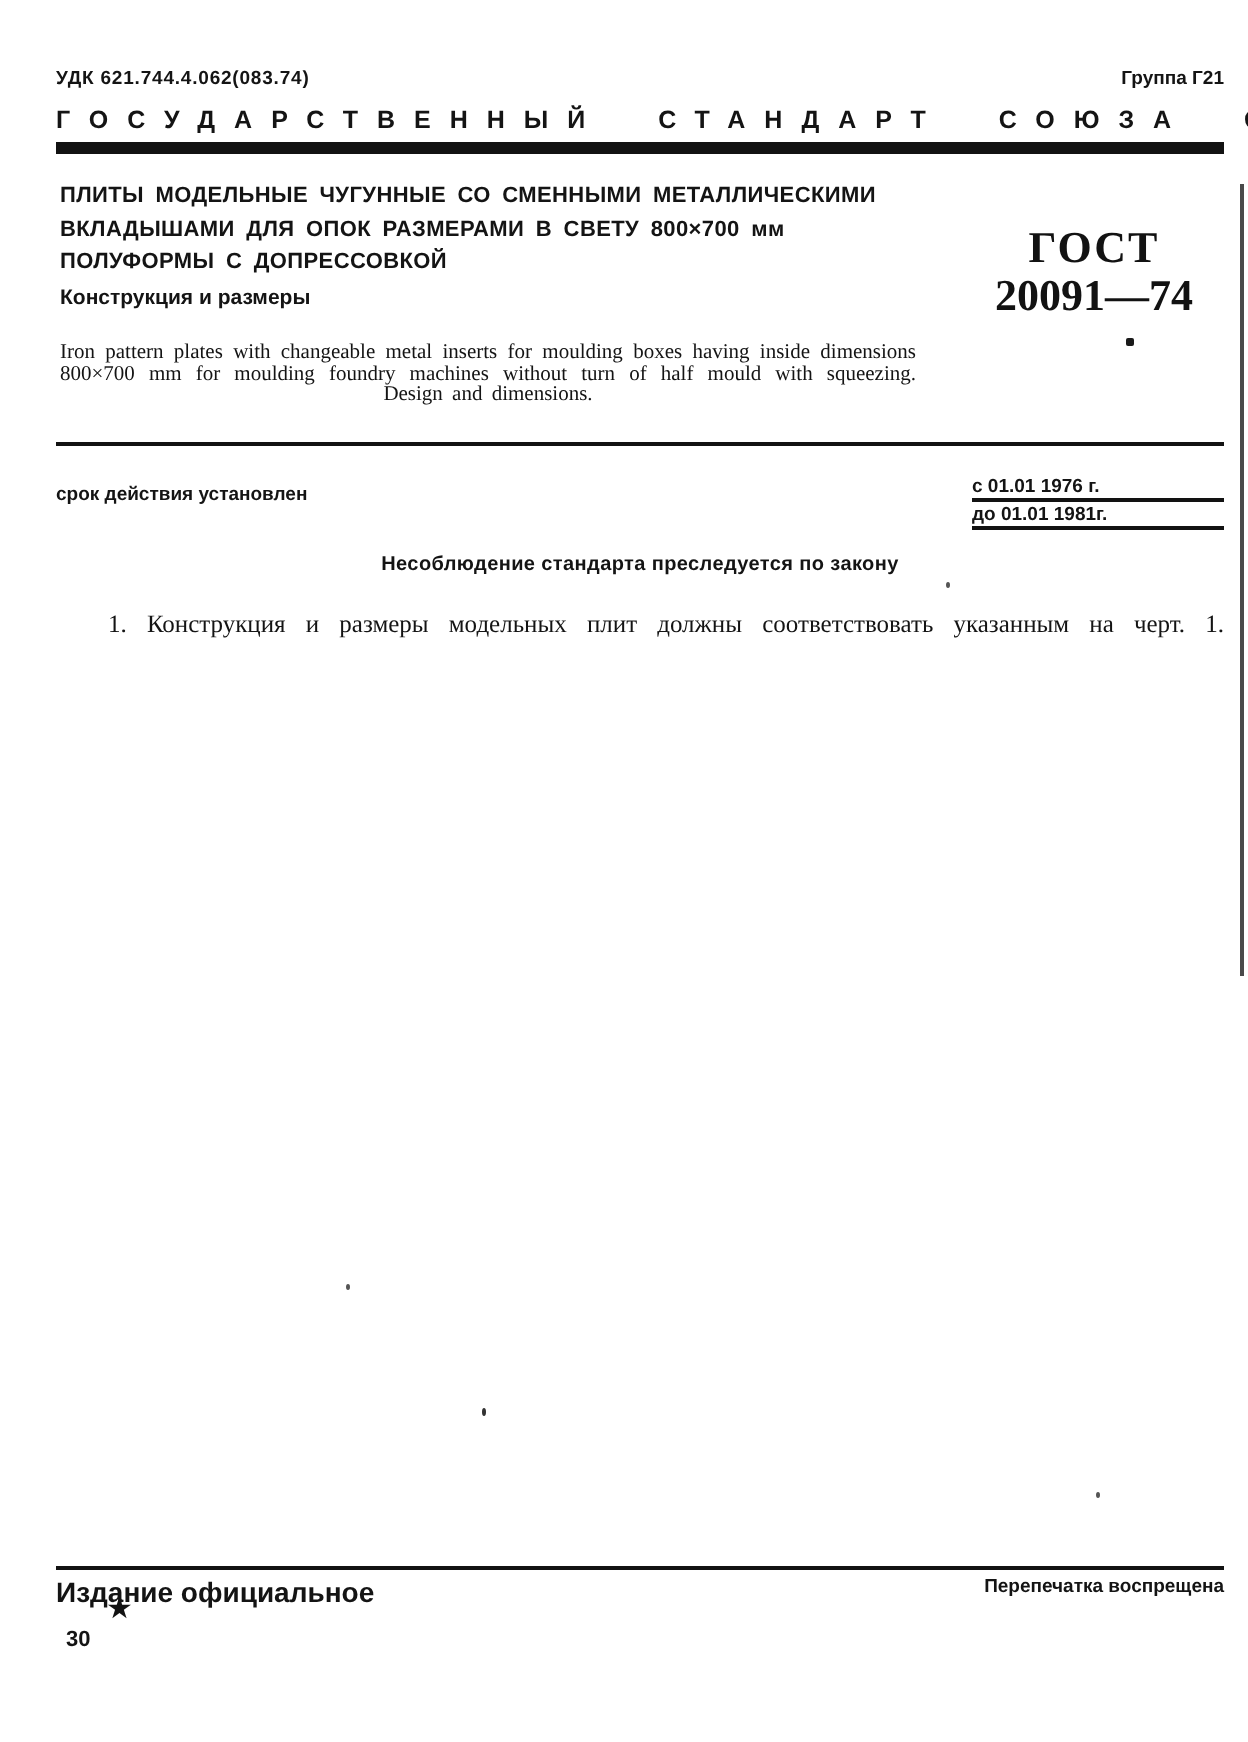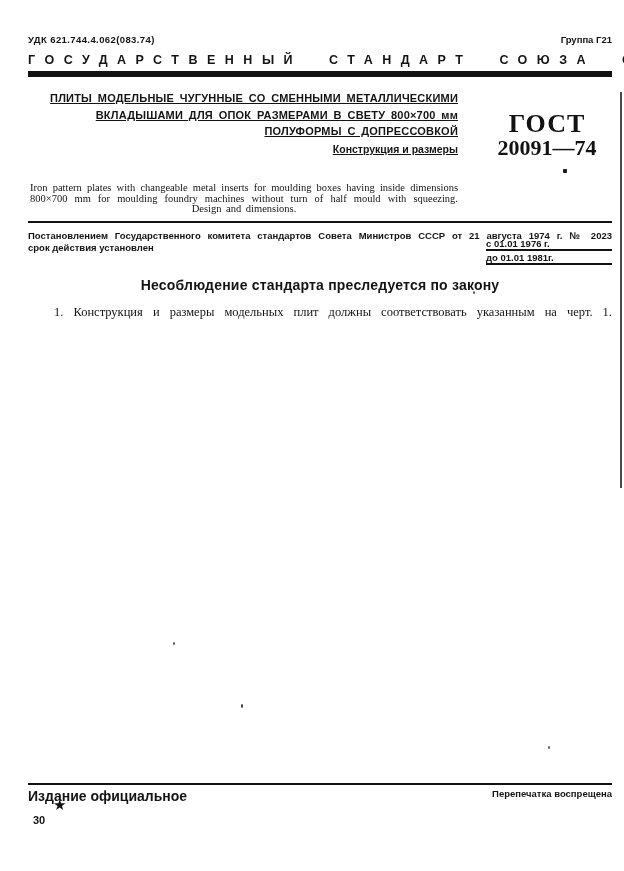--- a/index.html
+++ b/index.html
@@ -34,54 +34,52 @@
     white-space: nowrap; text-align: center;
   }
   .header-bar {
     left: 28px; top: 71px; width: 584px; height: 6px;
     background: #121212;
   }
 
   
   .title-block {
     left: 30px; top: 90px; width: 428px;
-    text-align: right;
-    text-decoration: underline;
+    text-align: left;
   }
   .title-line {
     font-size: 11px; font-weight: 700; line-height: 16.6px;
     word-spacing: 2.5px; letter-spacing: 0.2px;
   }
   .subtitle {
     margin-top: 3px;
     font-size: 10.5px; font-weight: 700;
   }
 
   
   .gost-block {
     left: 482px; top: 112px; width: 130px;
     text-align: center;
     font-family: "Liberation Serif", serif;
     font-weight: 700; color: #121212;
   }
-  .gost-label { font-size: 26px; line-height: 24px; letter-spacing: 1px; }
+  .gost-label { font-size: 22px; line-height: 24px; letter-spacing: 1px; }
   .gost-number { font-size: 22px; line-height: 24px; white-space: nowrap; }
   .gost-dot {
     left: 563px; top: 169px; width: 4px; height: 4px;
     background: #1a1a1a; border-radius: 1px;
   }
 
   
   .english {
     left: 30px; top: 172px; width: 428px;
     font-family: "Liberation Serif", serif;
     font-size: 10.5px; line-height: 10.6px;
     text-align: justify; text-align-last: center;
     word-spacing: 2px;
-    margin-top: 11px;
   }
 
   .rule {
     left: 28px; width: 584px; height: 2px; background: #121212;
   }
   .rule-top { top: 221px; }
   .rule-bottom { top: 783px; }
 
   
   .decree-line1 {
@@ -100,21 +98,21 @@
   .date-row {
     height: 13px; line-height: 12px;
     padding-right: 2px;
     border-bottom: 2px solid #121212;
   }
   .date-row + .date-row { margin-top: 1px; }
 
   .law-notice {
     left: 28px; top: 277px; width: 584px;
     text-align: center;
-    font-size: 14px; font-weight: 700;
+    font-size: 10px; font-weight: 700;
     letter-spacing: 0.2px;
   }
 
   .body-paragraph {
     left: 28px; top: 305px; width: 584px;
     font-family: "Liberation Serif", serif;
     font-size: 12.5px; line-height: 15px;
     text-indent: 26px;
     text-align: justify; text-align-last: justify;
   }
@@ -169,21 +167,20 @@
   <div class="abs gost-block">
     <div class="gost-label">ГОСТ</div>
     <div class="gost-number">20091—74</div>
   </div>
   <div class="abs gost-dot"></div>
 
   <div class="abs english">Iron pattern plates with changeable metal inserts for moulding boxes having inside dimensions 800×700 mm for moulding foundry machines without turn of half mould with squeezing. Design and dimensions.</div>
 
   <div class="abs rule rule-top"></div>
 
-  <div class="abs decree-line1">Постановлением Государственного комитета стандартов Совета Министров СССР от 21 августа 1974 г. № 2023</div>
   <div class="abs decree-line2">срок действия установлен</div>
 
   <div class="abs dates-block">
     <div class="date-row">с 01.01 1976 г.</div>
     <div class="date-row">до 01.01 1981г.</div>
   </div>
 
   <div class="abs law-notice">Несоблюдение стандарта преследуется по закону</div>
 
   <div class="abs body-paragraph">1. Конструкция и размеры модельных плит должны соответствовать  указанным  на  черт. 1.</div>

